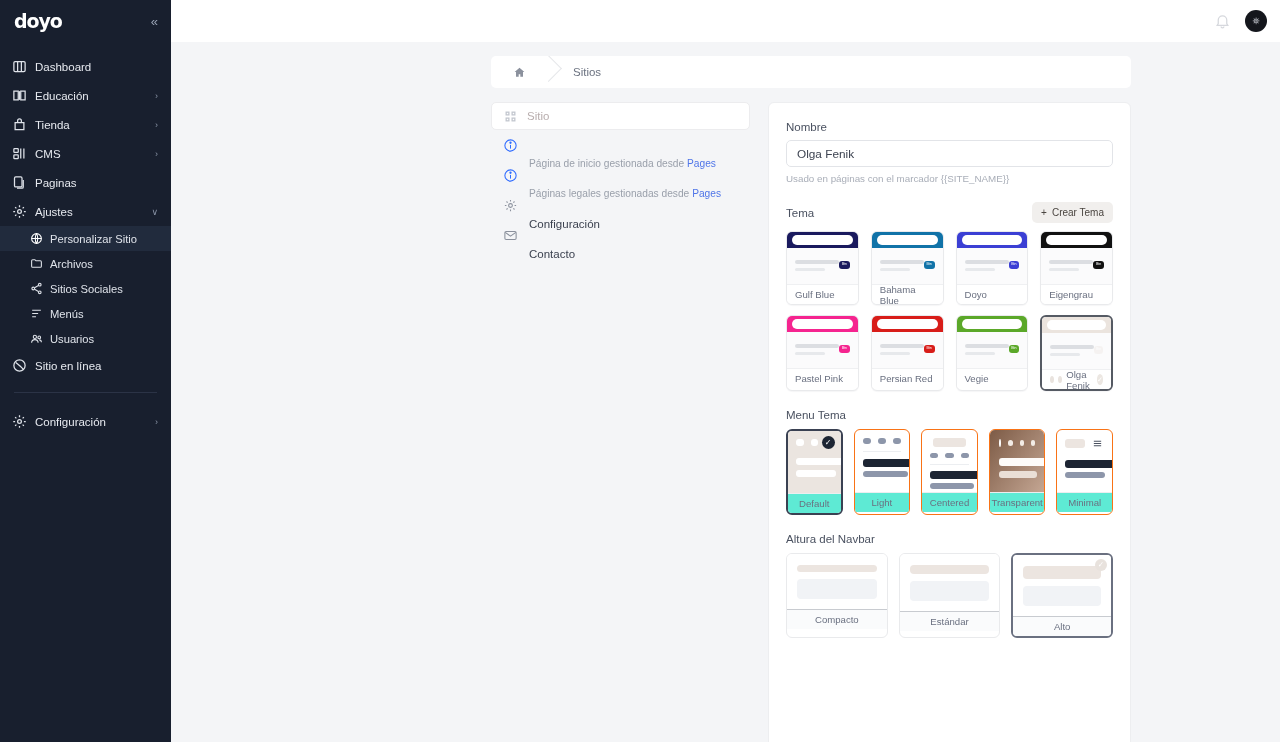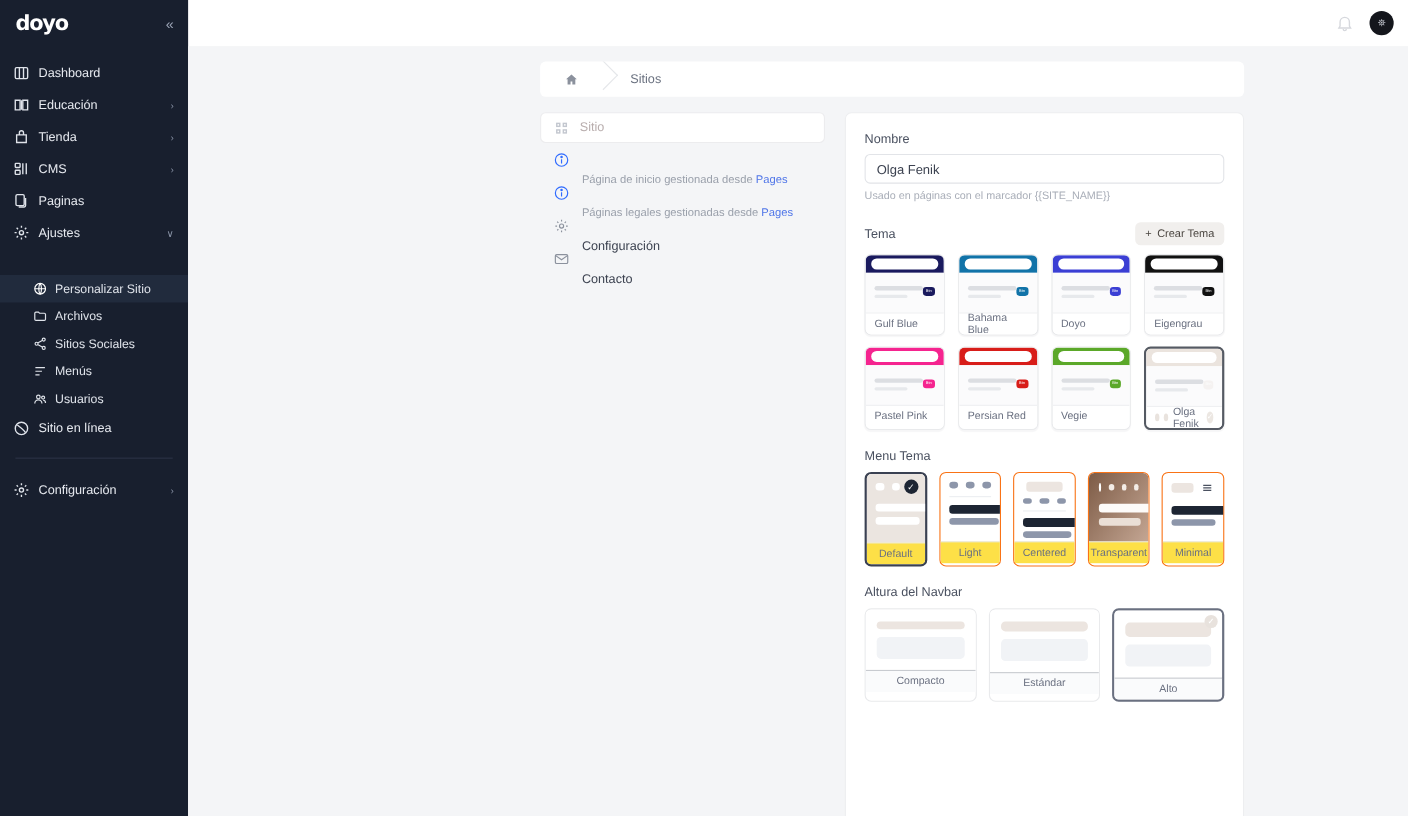--- a/index.html
+++ b/index.html
@@ -35,21 +35,21 @@
   }
   .sb-item .lbl { flex: 1; white-space: nowrap; }
   .sb-item .chev { color: #8b95a8; font-size: 9px; }
   .sb-ico { width: 15px; height: 15px; flex: 0 0 15px; display: block; }
   .sb-ico svg { width: 15px; height: 15px; display: block; }
   .sb-sub {
     height: 25px; display: flex; align-items: center;
     padding-left: 30px; gap: 7px; font-size: 11.2px;
     color: #dfe3ea; cursor: pointer;
   }
-  .sb-sub.active { background: #212b3d; margin-top: 24px; }
+  .sb-sub.active { background: #212b3d; }
   .sb-sub .sb-ico, .sb-sub .sb-ico svg { width: 13px; height: 13px; flex-basis: 13px; }
   .sb-divider { height: 1px; background: #2b3346; margin: 12px 14px 0 14px; }
   .sb-bottom { margin-top: 14px; }
 
   
   .main { flex: 1; height: 742px; display: flex; flex-direction: column; min-width: 0; }
   .topbar {
     height: 42px; background: #fff; flex: 0 0 42px;
     display: flex; align-items: center; justify-content: flex-end;
     padding-right: 13px; gap: 14px;
@@ -175,21 +175,21 @@
 
   
   .mgrid { display: grid; grid-template-columns: repeat(5, 1fr); gap: 11px; }
   .mcard {
     background: #fff; border: 1px solid #f97316; border-radius: 6px;
     overflow: hidden; cursor: pointer;
   }
   .mcard.sel { border: 2px solid #3a4152; }
   .mc-prev { height: 62px; position: relative; padding: 8px 8px 0 8px; }
   .mc-foot {
-    height: 20px; border-top: 1px solid #eceef0; background: #fde047;
+    height: 20px; border-top: 1px solid #eceef0; background: #5eead4;
     display: flex; align-items: center; justify-content: center;
     font-size: 9.6px; color: #6a7080;
   }
   .mc-check {
     position: absolute; right: 6px; top: 5px;
     width: 13px; height: 13px; border-radius: 50%; background: #1d2533;
     display: flex; align-items: center; justify-content: center;
     color: #fff; font-size: 8px; line-height: 1;
   }
   .p { border-radius: 3px; }

